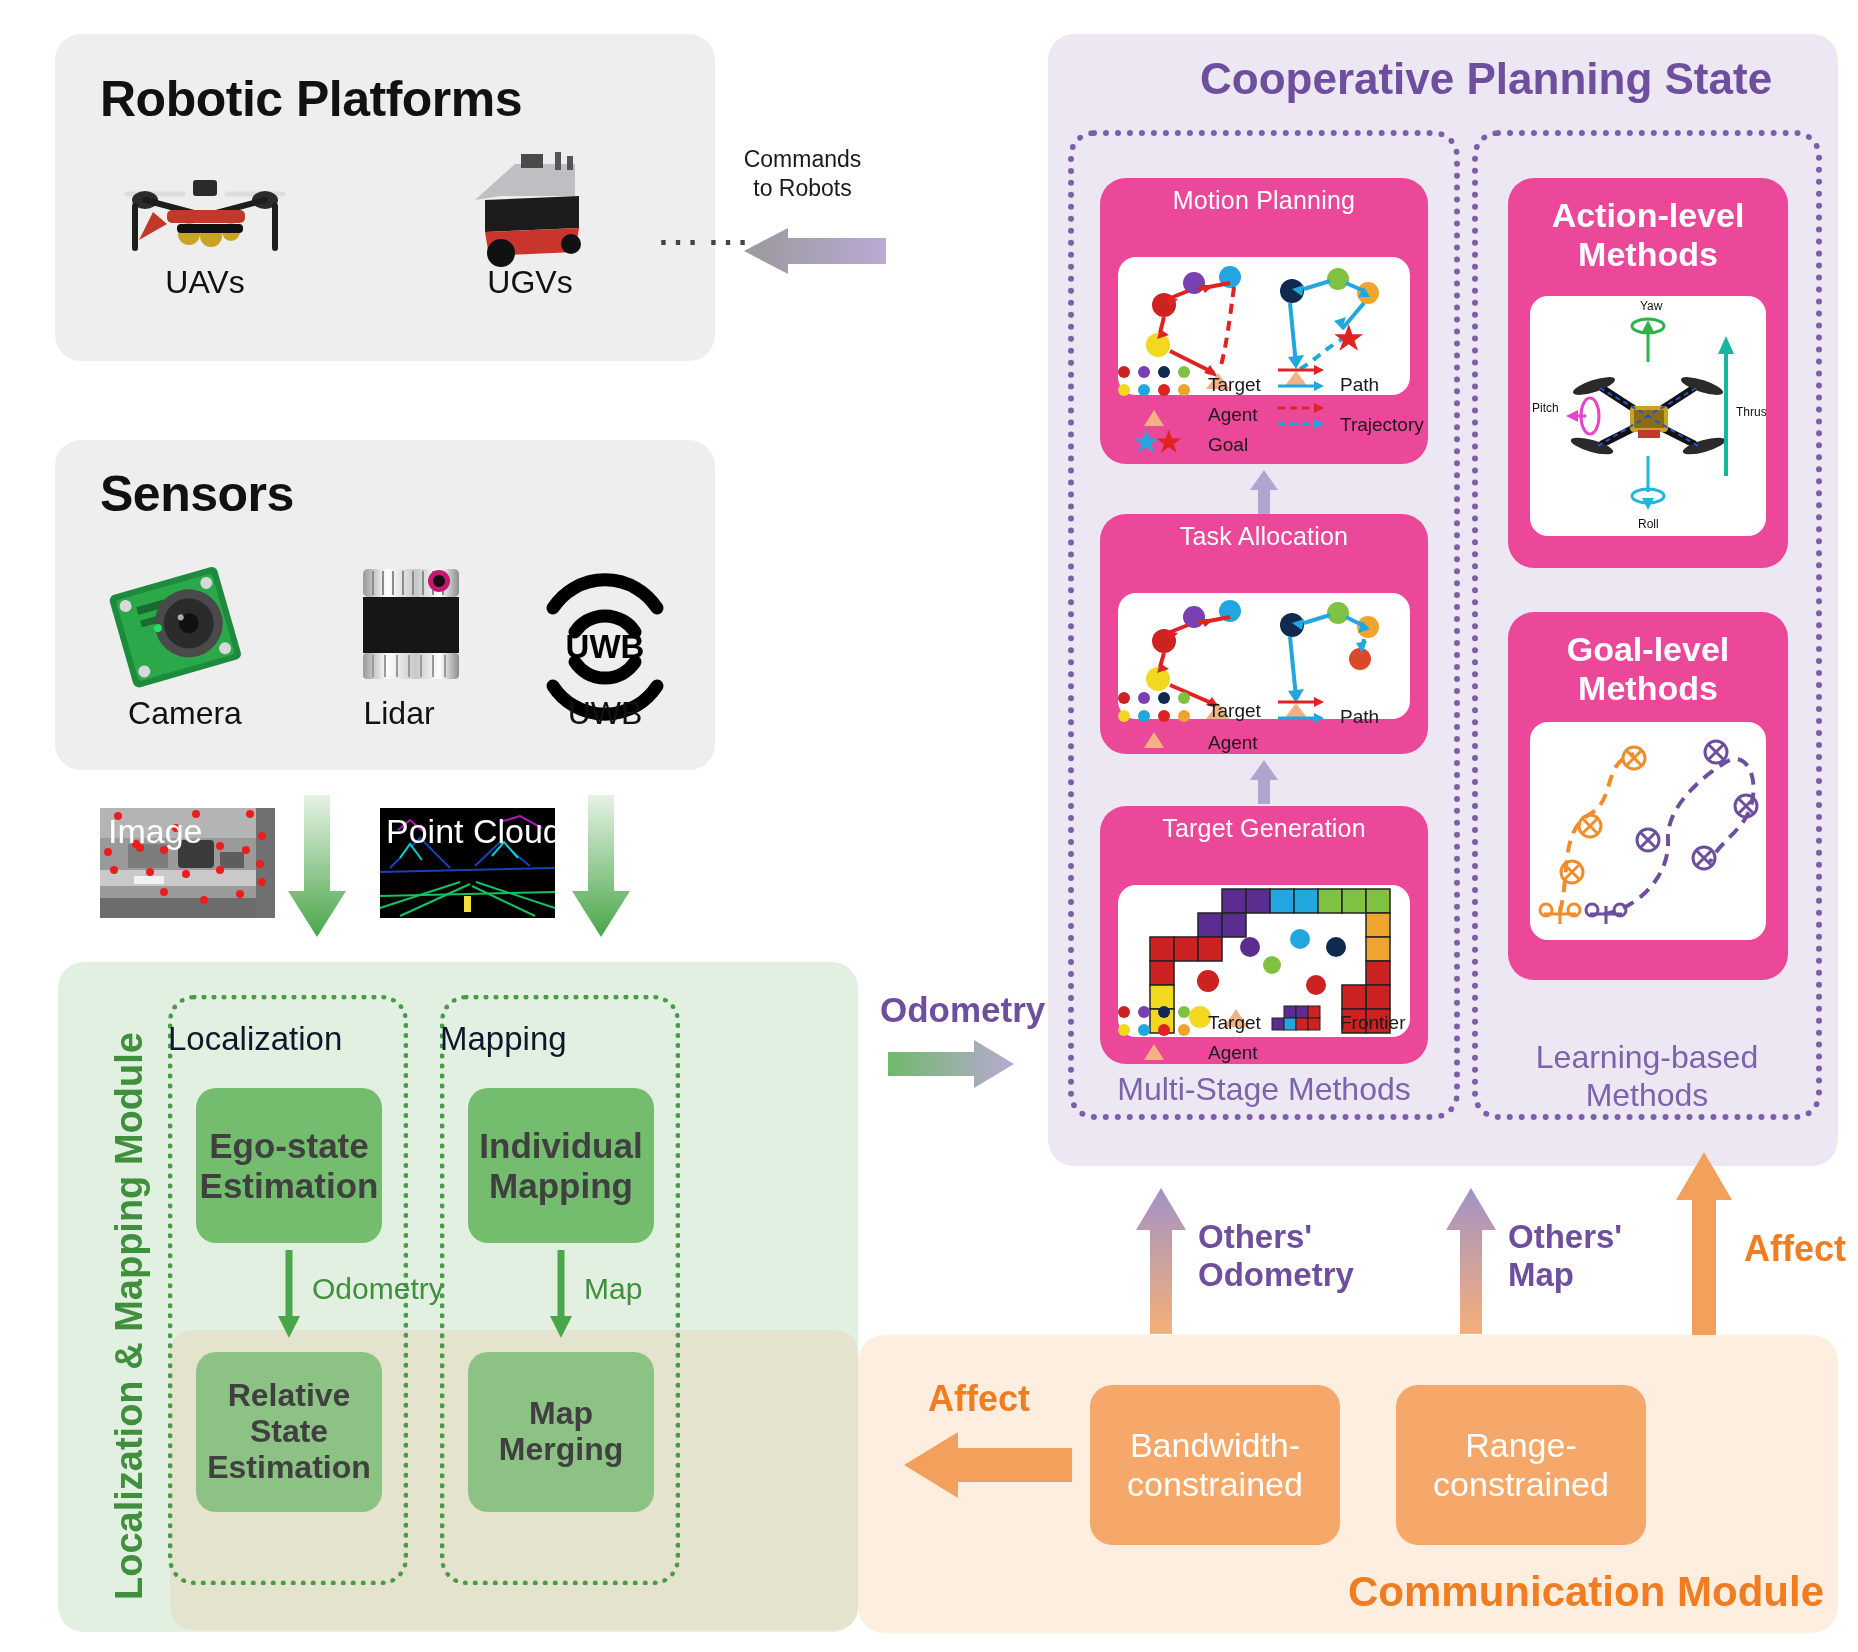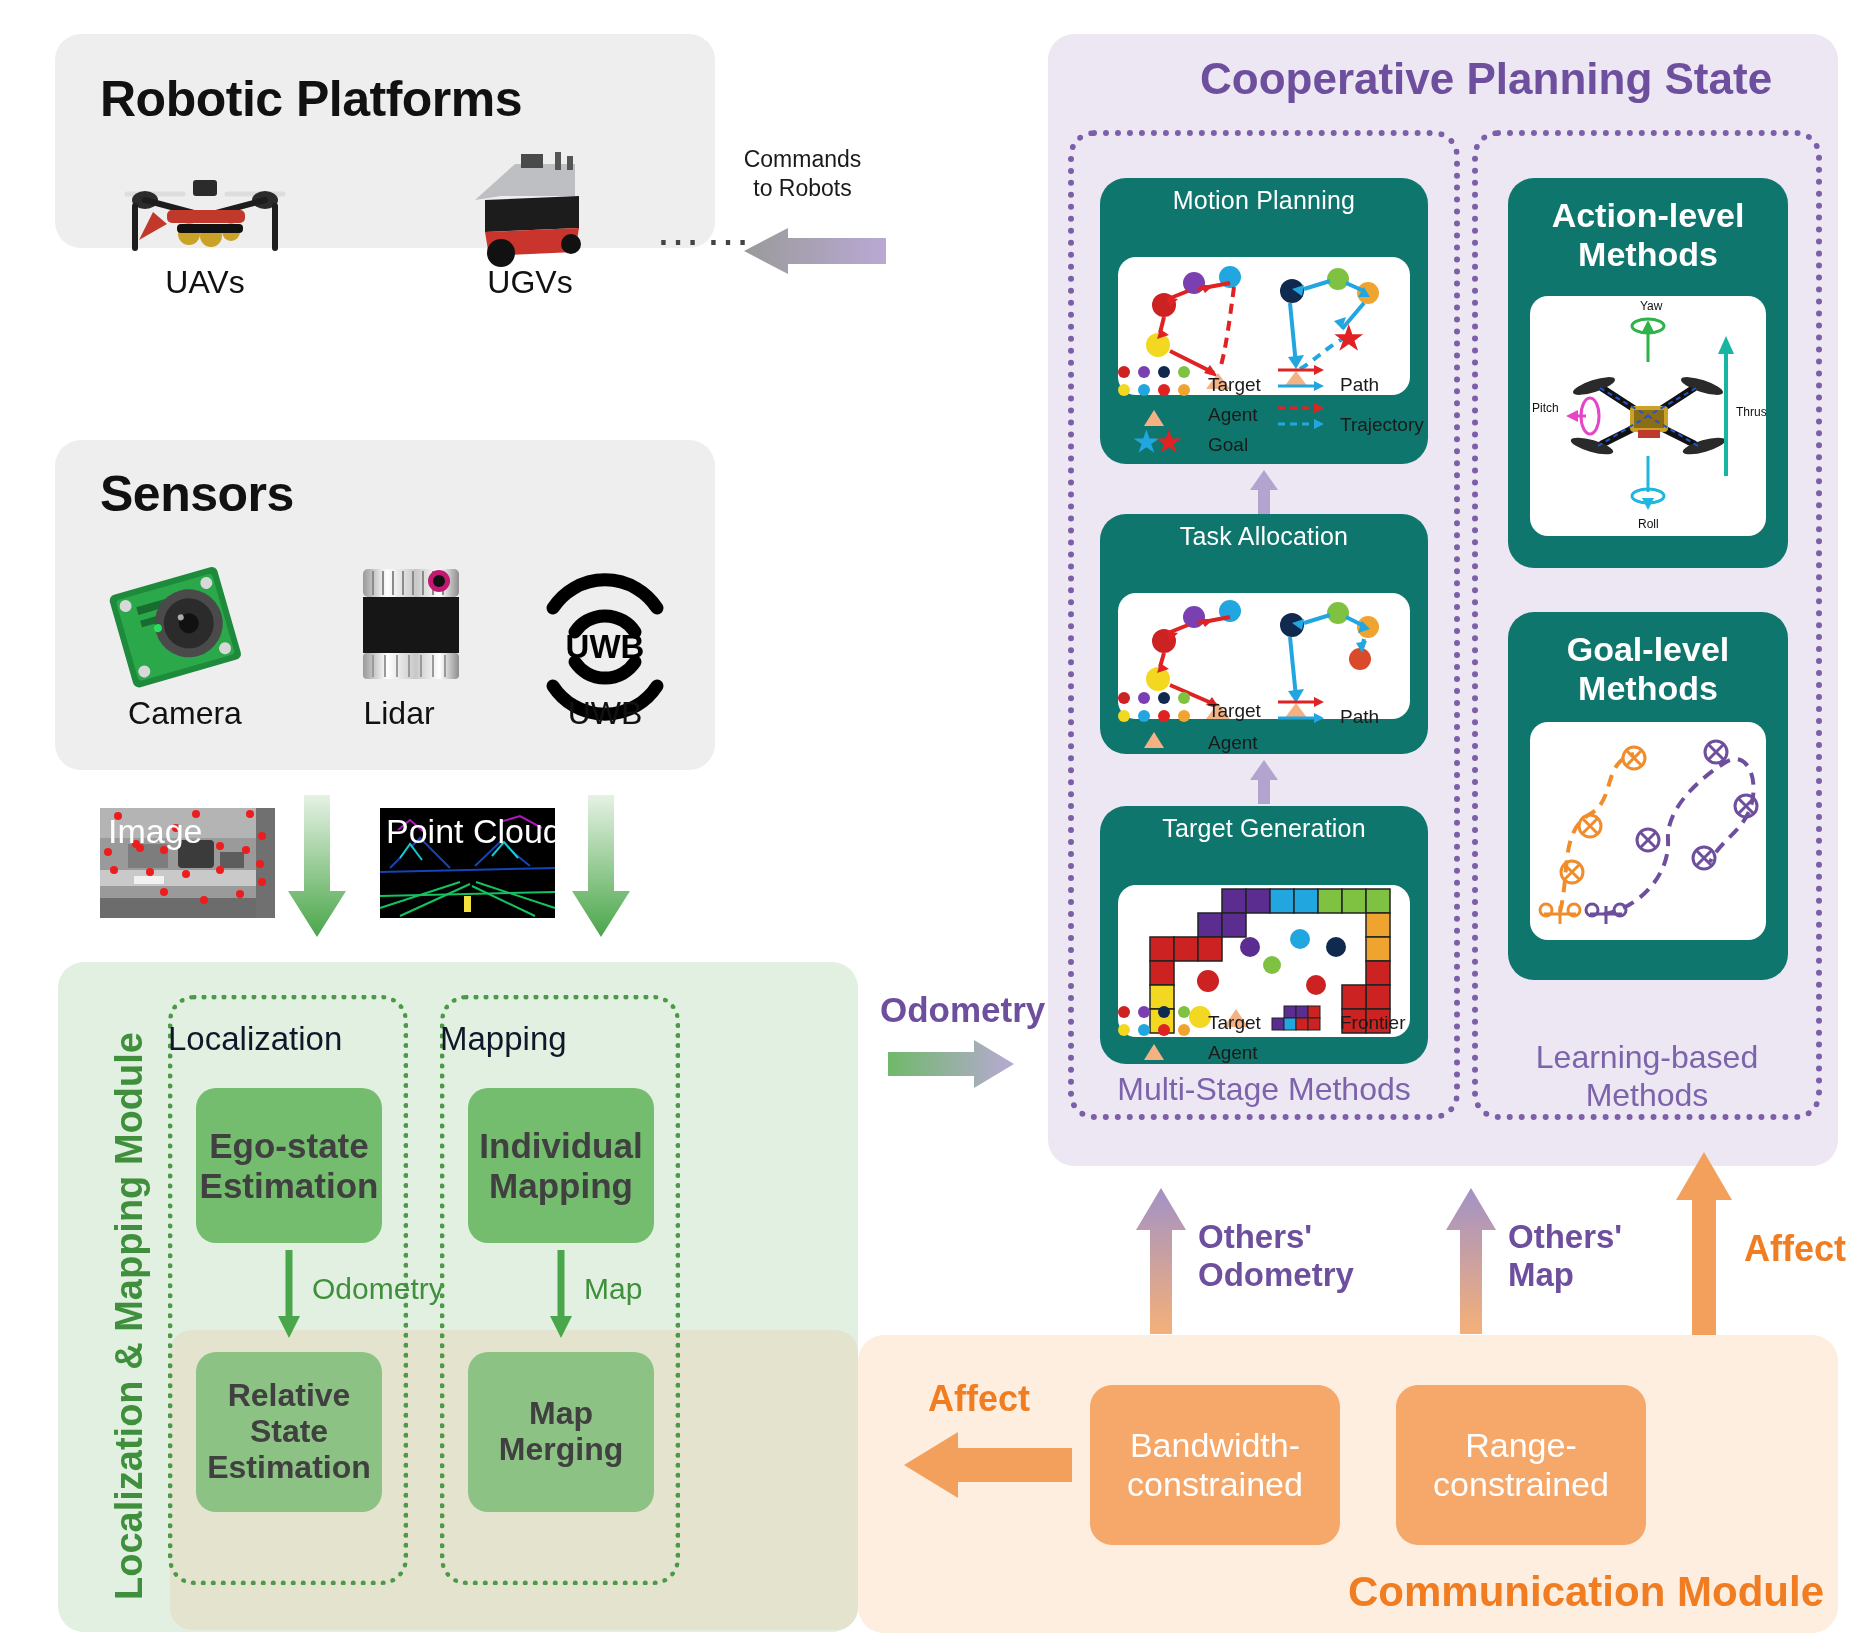--- a/index.html
+++ b/index.html
@@ -29,42 +29,42 @@
   .green-box.small{font-size:32px;background:#8cc283;}
 
   .green-arrow-label{color:#3f8f3c;font-size:30px;}
 
   
   .vtitle{color:#3f8f3c;font-weight:bold;font-size:38px;
           transform:rotate(-90deg);transform-origin:left top;white-space:nowrap;}
 
   
   .pm-title{color:#6d4f9e;font-size:44px;font-weight:bold;}
-  .p-card{background:#0f766e;border-radius:26px;}
+  .p-card{background:#ec4899;border-radius:26px;}
   .p-card-title{color:#ffffff;font-size:25px;text-align:center;padding-top:8px;letter-spacing:.2px;}
   .p-white{background:#ffffff;border-radius:18px;position:relative;overflow:hidden;}
   .p-sub-title{color:#ffffff;font-size:34px;font-weight:bold;text-align:center;line-height:1.15;}
   .p-foot{color:#7c63ab;font-size:32px;text-align:center;line-height:1.2;}
   .legend{font-size:19px;color:#1a1a1a;}
 
   
   .orange-box{background:#f5a869;border-radius:22px;color:#ffffff;font-size:34px;
               display:flex;align-items:center;justify-content:center;text-align:center;line-height:1.15;}
   .comm-title{color:#f07d22;font-size:42px;font-weight:bold;}
   .affect{color:#f07d22;font-size:36px;font-weight:bold;}
   .purple-lab{color:#6d4f9e;font-size:33px;font-weight:bold;line-height:1.15;}
 
   .dots{font-size:46px;color:#444;letter-spacing:4px;}
 
   svg{display:block;overflow:visible;}
 </style>
 </head>
 <body>
 
-<div class="abs grey-panel" style="left:55px;top:34px;width:660px;height:214px;">
+<div class="abs grey-panel" style="left:55px;top:34px;width:660px;height:327px;">
   <div class="abs h-title" style="left:45px;top:36px;">Robotic Platforms</div>
 
   <div class="abs" style="left:50px;top:120px;width:200px;height:110px;">
     <svg width="200" height="110" viewBox="0 0 200 110">
       <g stroke="#dddddd" stroke-width="5" stroke-linecap="round">
         <line x1="22" y1="40" x2="78" y2="40"></line>
           <line x1="122" y1="40" x2="178" y2="40"></line>
       </g>
       <g fill="#2b2b2b">
         <ellipse cx="40" cy="46" rx="13" ry="9"></ellipse>

